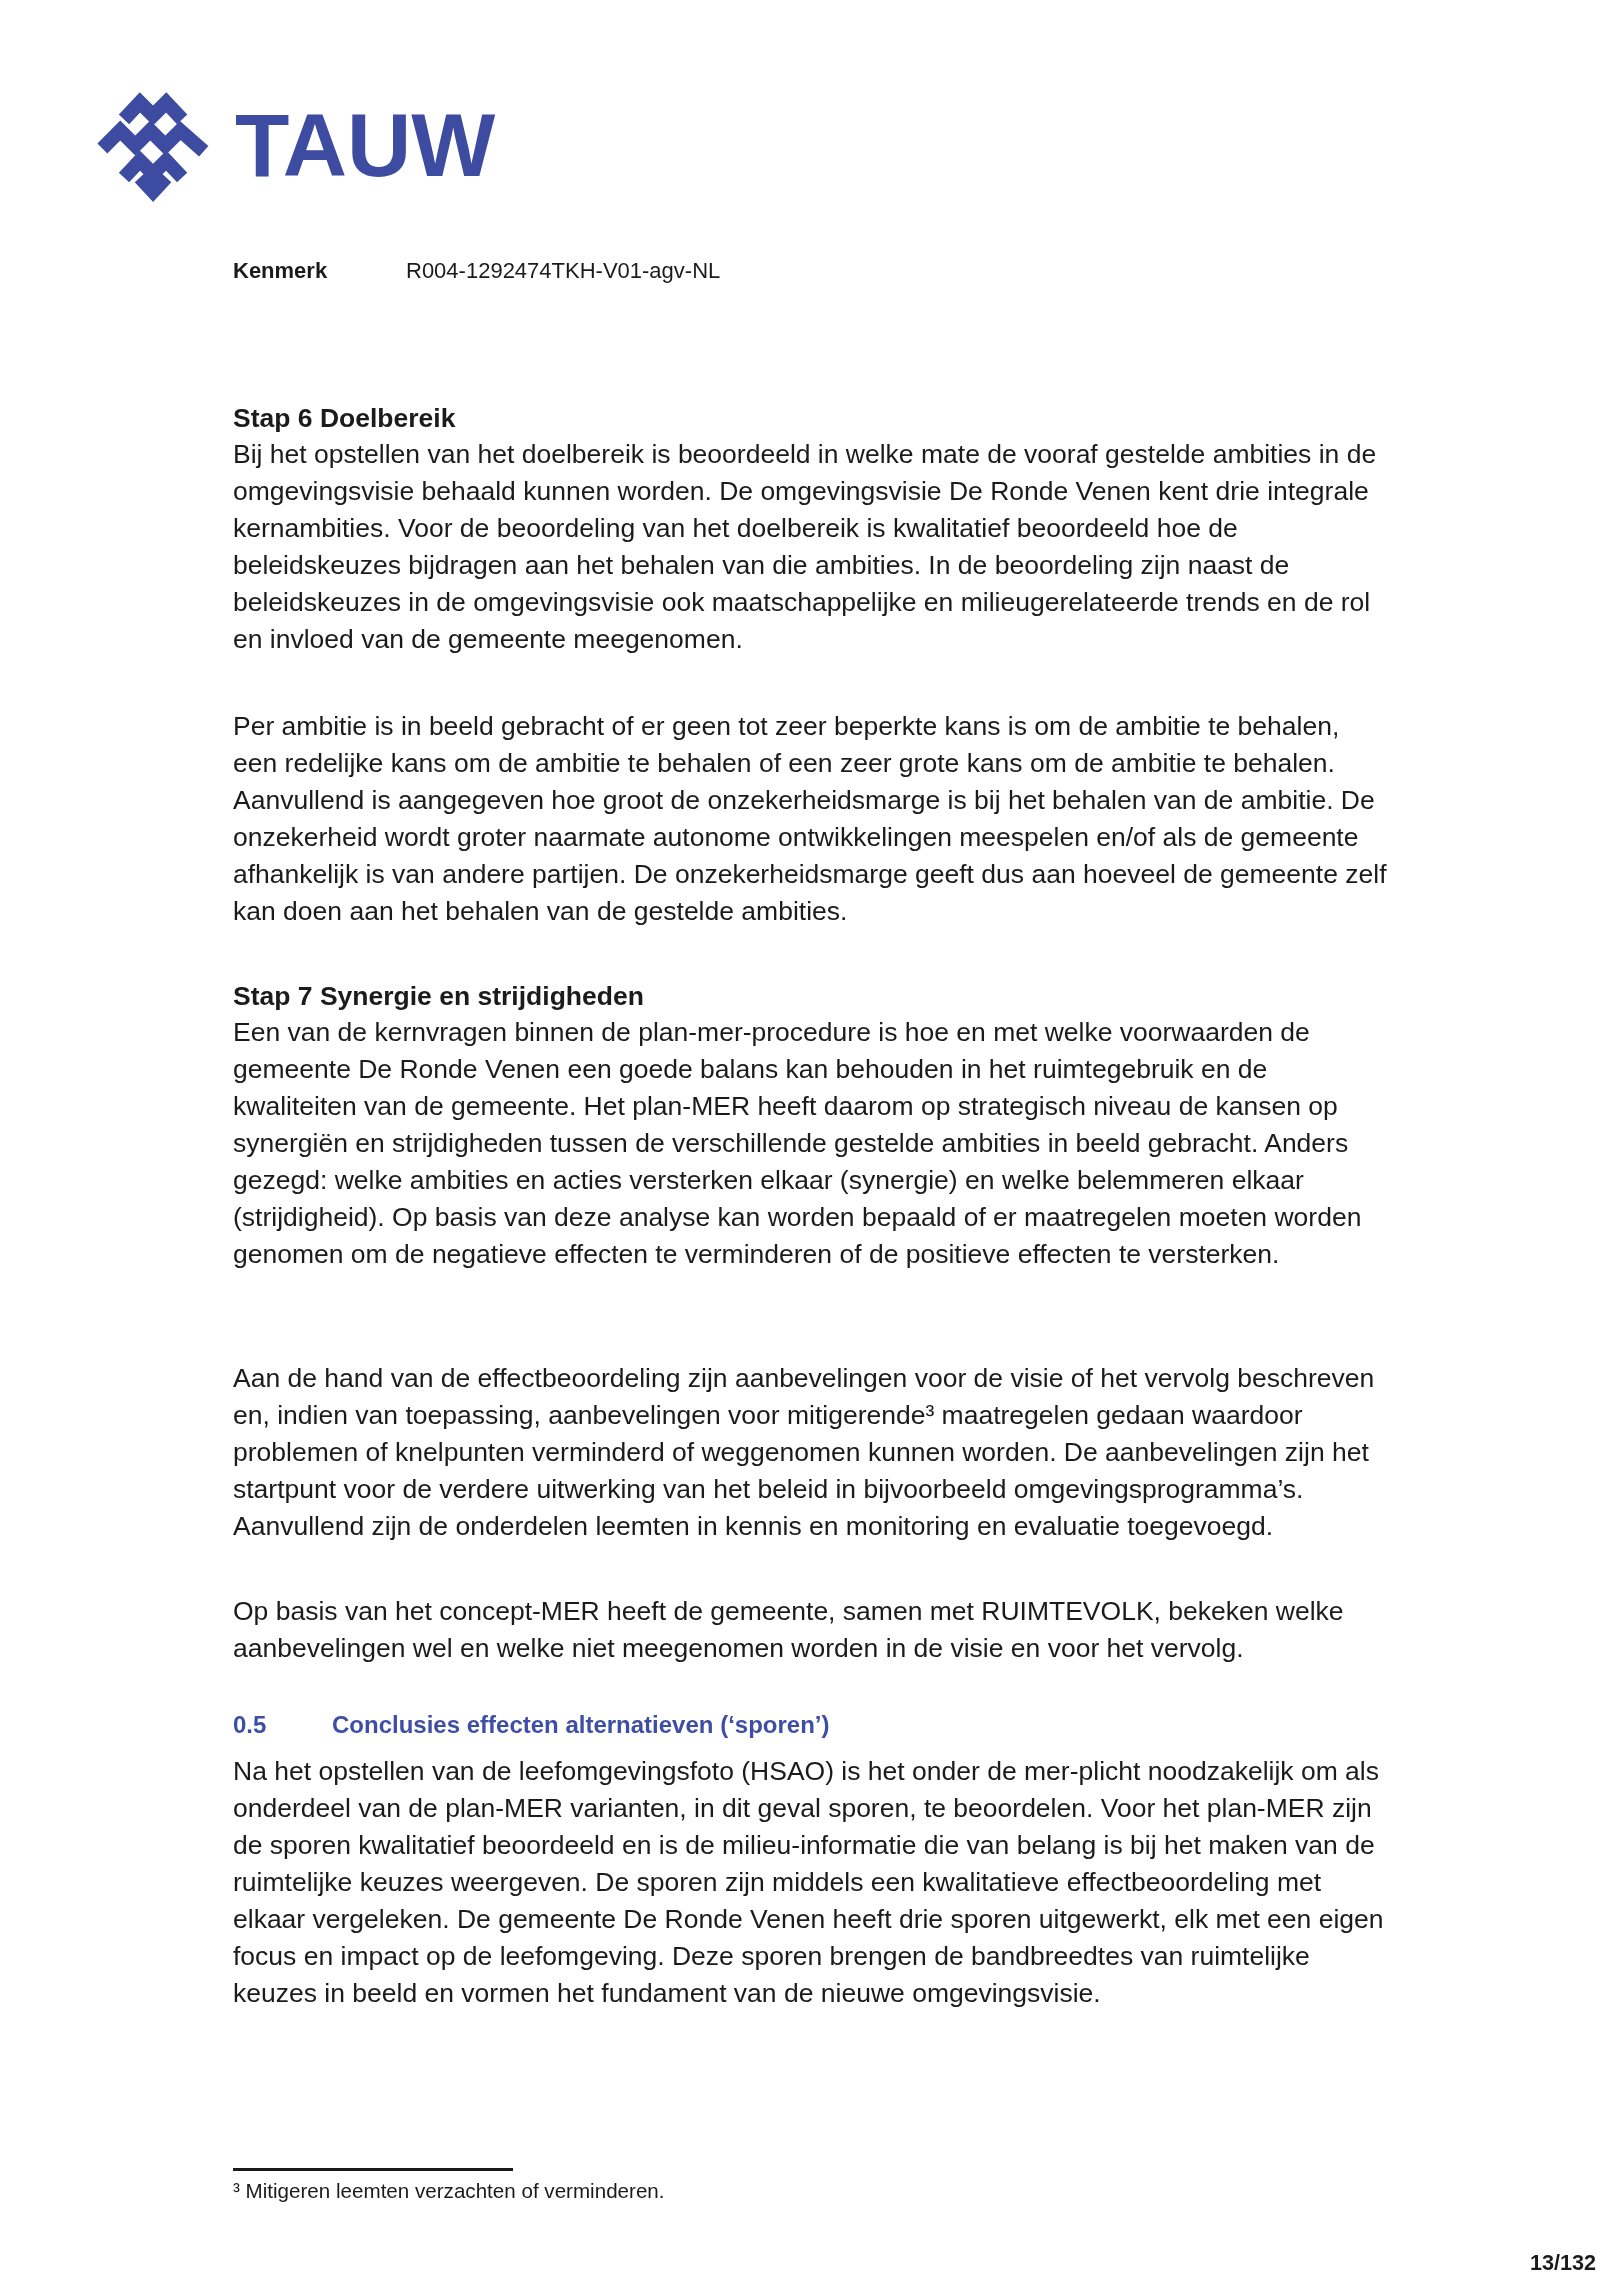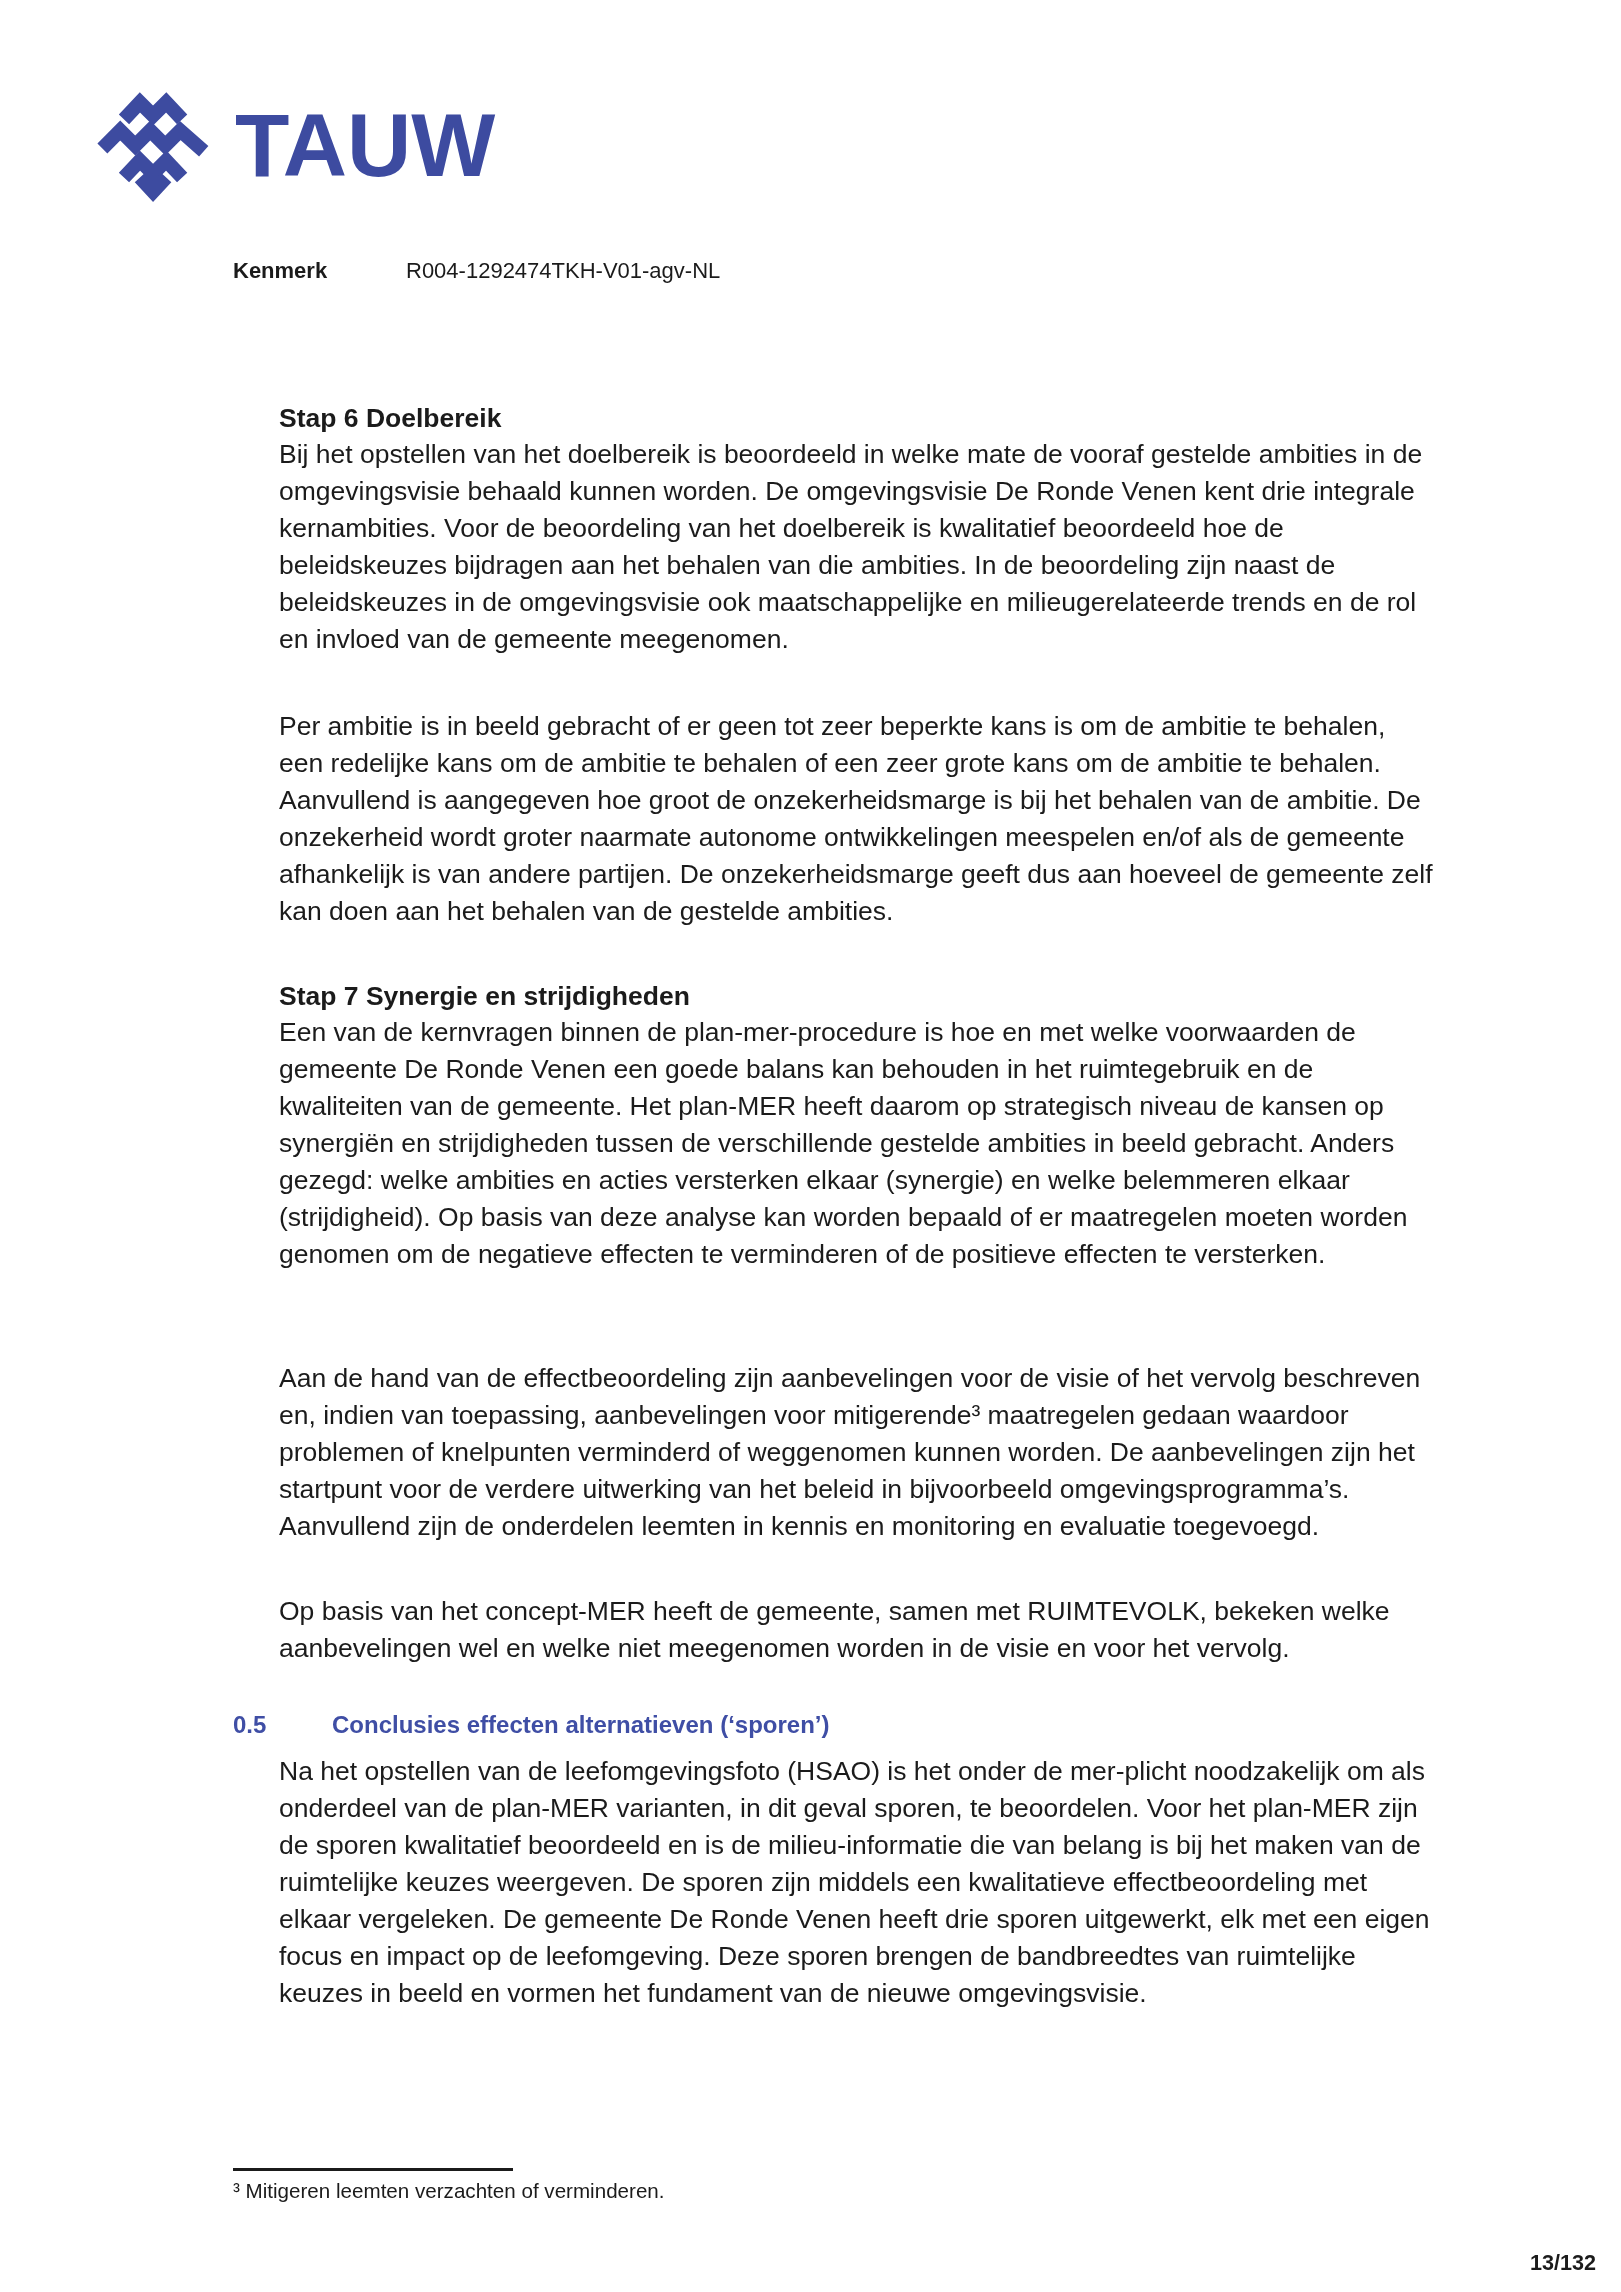--- a/index.html
+++ b/index.html
@@ -47,21 +47,20 @@
   .kenmerk-value { font-weight: normal; }
 
   
   .para, .h-run {
     position: absolute;
     left: 233px;
     width: 1245px;
     font-size: 26.5px;
     line-height: 37px;
     white-space: pre-line;
-    margin-left: 46px;
   }
   .h-run { font-weight: bold; }
 
   .section-heading {
     position: absolute;
     left: 233px;
     top: 1705px;
     display: flex;
     font-size: 24px;
     line-height: 39px;

